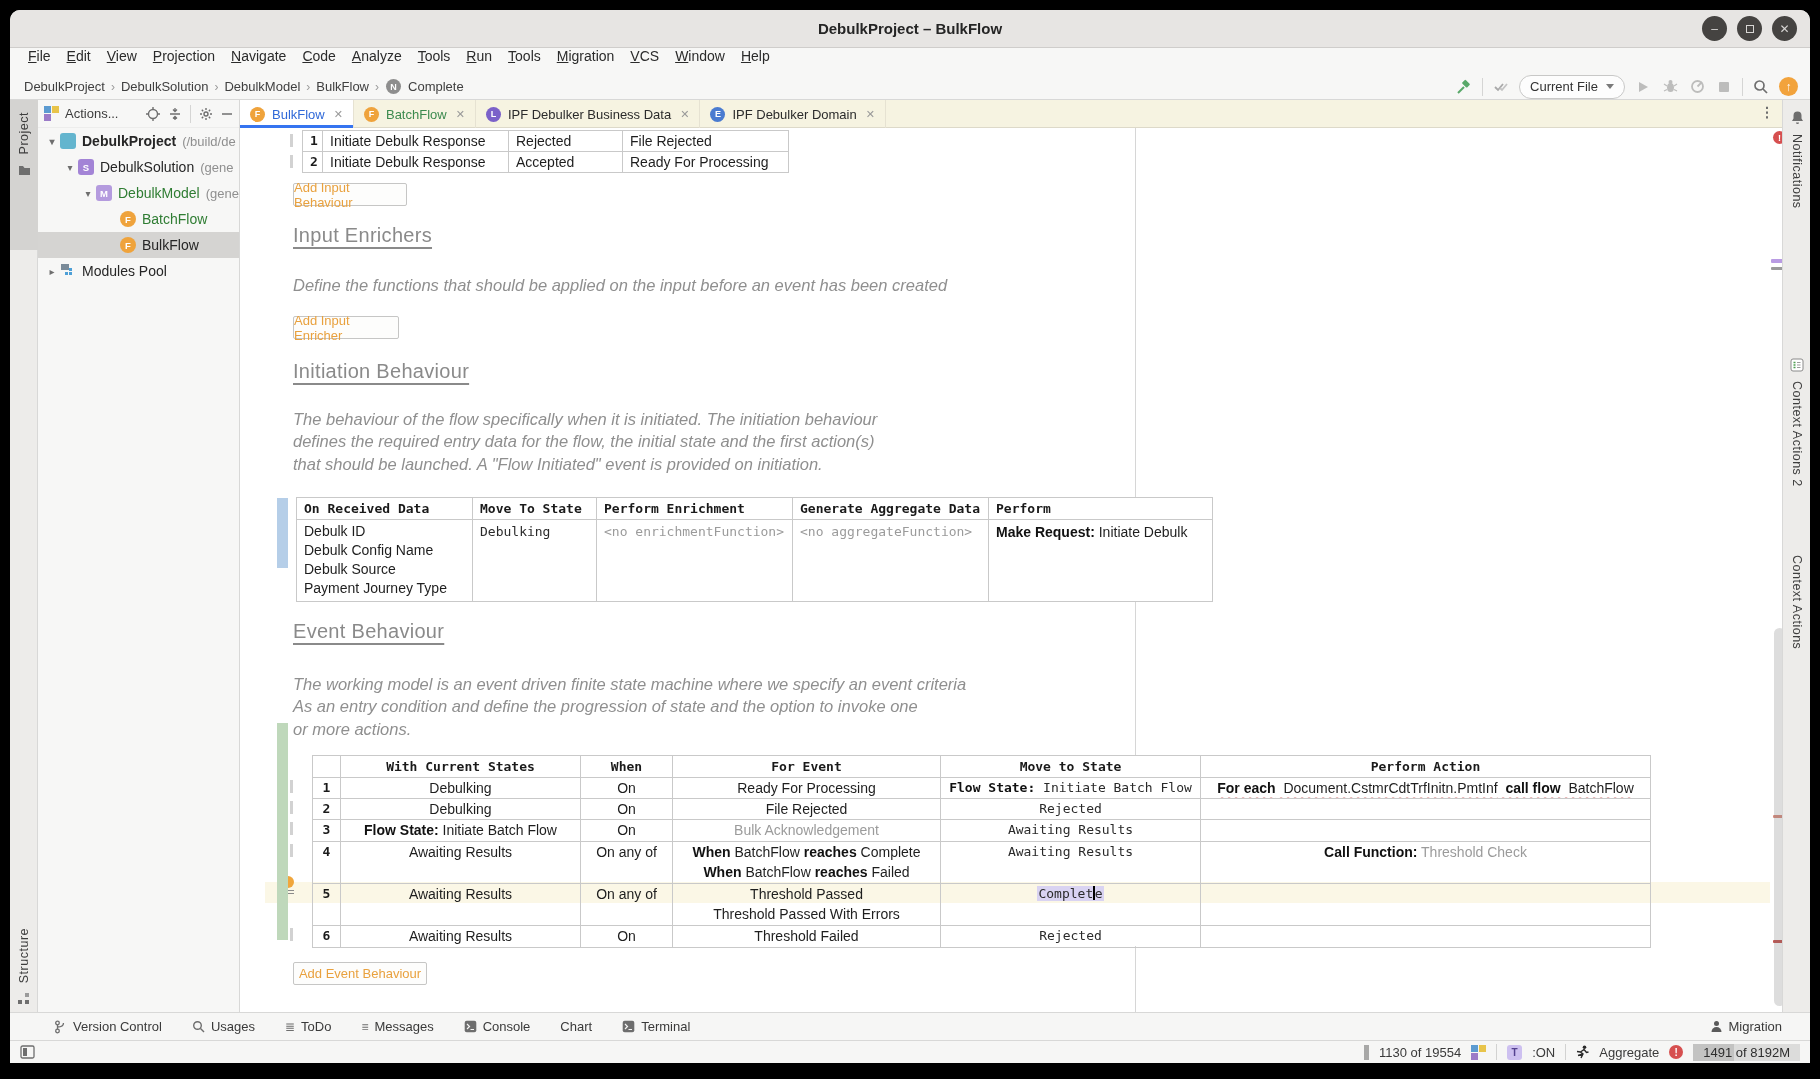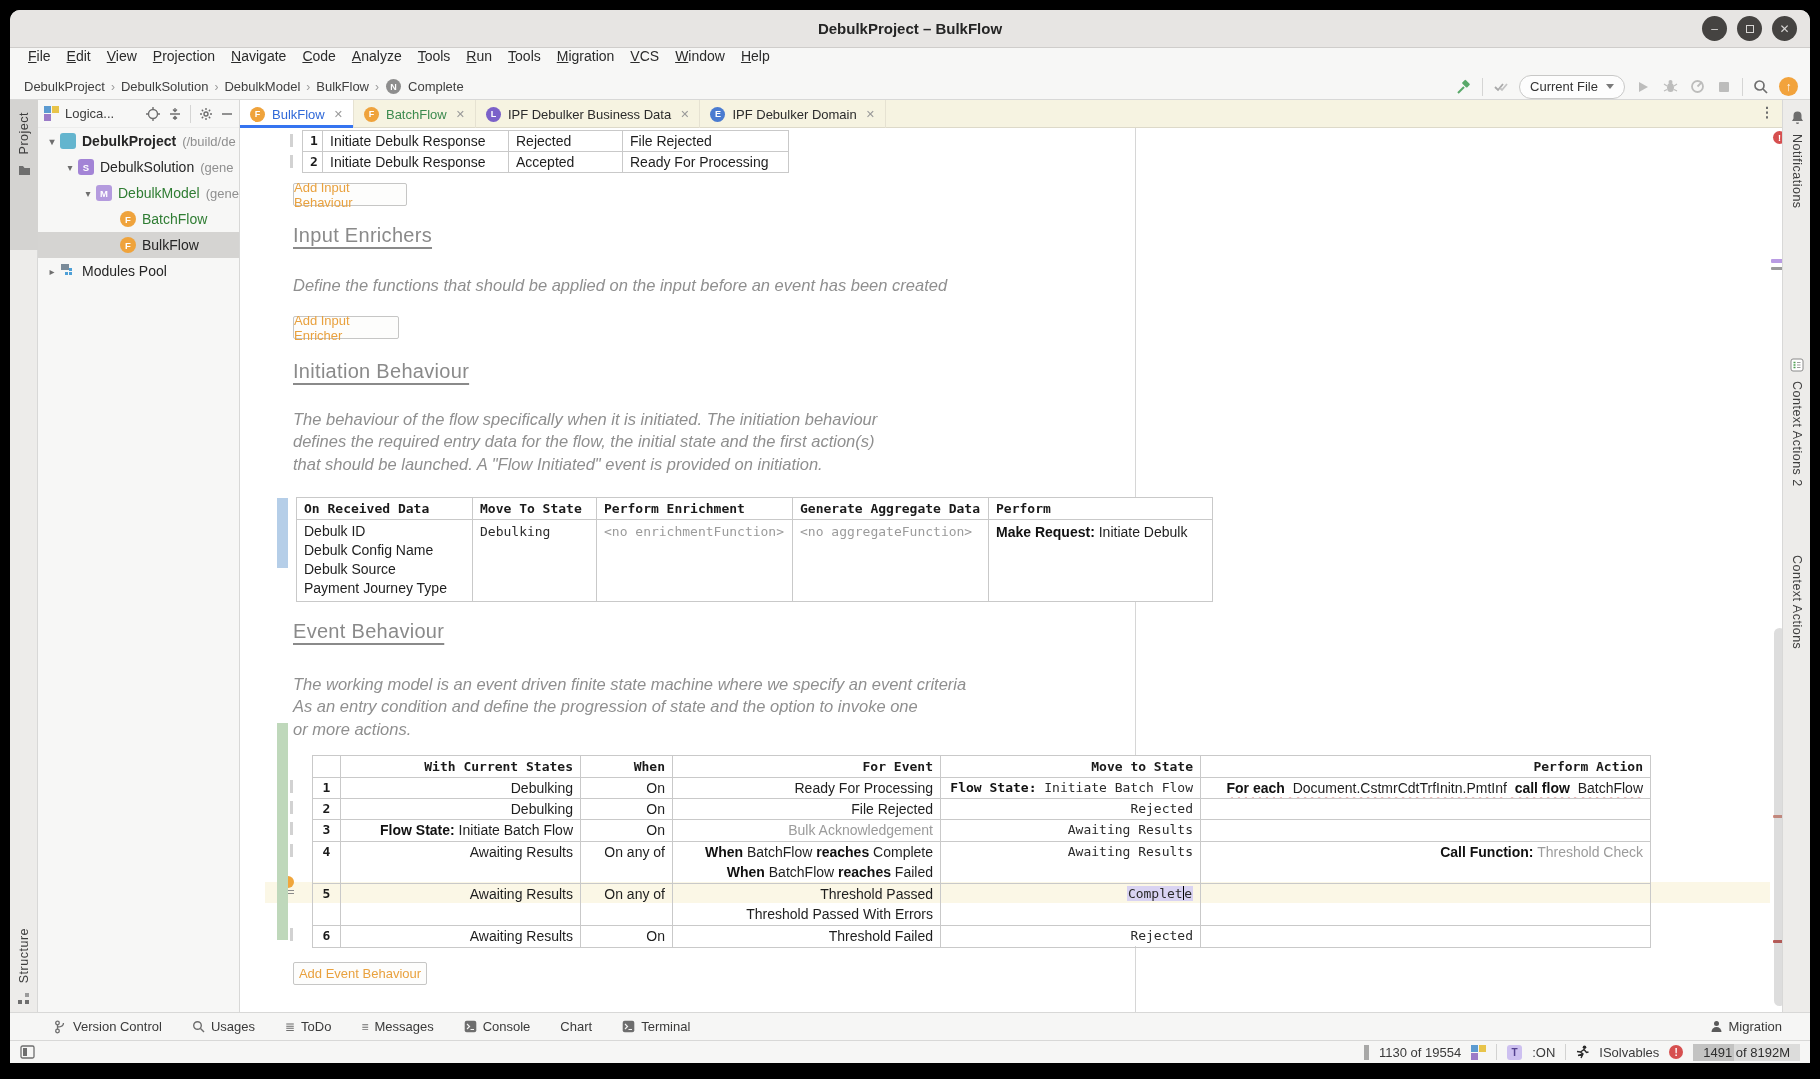--- a/index.html
+++ b/index.html
@@ -68,21 +68,21 @@
     display:flex;align-items:center;justify-content:center;flex:none}
   .x{color:#999;font-size:11px;margin-left:2px}
   #tabkebab{margin-left:auto;color:#6E6E6E;font-size:14px;font-weight:700;padding:4px 8px 0 0}
 
   
   #editor{left:230px;top:118px;width:1542px;height:884px;background:#FFFFFF;overflow:hidden}
   #guideline{left:895px;top:0;width:1px;height:884px;background:#D6D6D6}
   .mtab{border-collapse:collapse;table-layout:fixed;background:#fff}
   .mtab td,.mtab th{border:1px solid #C9C9C9;padding:0 7px;vertical-align:top;text-align:left;overflow:hidden;white-space:nowrap}
   .etabtable{border-collapse:collapse;table-layout:fixed;background:transparent}
-  .etabtable td,.etabtable th{border:1px solid #C9C9C9;padding:0 7px;vertical-align:top;text-align:right;overflow:hidden;white-space:nowrap}
+  .etabtable td,.etabtable th{border:1px solid #C9C9C9;padding:0 7px;vertical-align:top;text-align:center;overflow:hidden;white-space:nowrap}
   .hd{font:700 13px "DejaVu Sans Mono",monospace;line-height:21px;color:#1A1A1A}
   .num{font:700 13px "DejaVu Sans Mono",monospace;text-align:center !important;line-height:20px;color:#1A1A1A}
   .sans{font-size:14px;line-height:20px;color:#1E1E1E}
   .mono{font:13px "DejaVu Sans Mono",monospace;line-height:20px;color:#2A2A2A}
   .kw{font-weight:700;color:#111}
   .grayv{color:#9B9B9B}
   .mbtn{position:absolute;border:1px solid #C6C6C5;background:#FDFDFC;color:#E9A13E;font-size:13px;
     display:flex;align-items:center;justify-content:center;border-radius:2px;font-family:"Liberation Sans",sans-serif}
   .h2g{font-size:20px;font-weight:400;color:#8A8A8A;text-decoration:underline;text-underline-offset:5px;letter-spacing:.3px}
   .desc{font-style:italic;font-size:16.5px;color:#8F8F8F;line-height:22.4px}
@@ -255,21 +255,21 @@
     </div>
   </div>
 
   <div id="projpanel" class="abs">
     <div id="projhead">
       <svg width="15" height="15" viewBox="0 0 15 15">
           <rect x="0" y="0" width="7" height="7" fill="#5C9BD1"></rect>
           <rect x="8" y="0" width="7" height="7" fill="#E8C44A"></rect>
           <rect x="0" y="8" width="7" height="7" fill="#9B7BC8"></rect>
         </svg>
-      <span class="lbl">Logica...</span>
+      <span class="lbl">Actions...</span>
       <span class="hicons">
         <svg width="14" height="14" viewBox="0 0 14 14">
             <circle cx="7" cy="7" r="4.5" stroke="#6F6F6F" stroke-width="1.4" fill="none"></circle>
             <path d="M7 0 v3 M7 11 v3 M0 7 h3 M11 7 h3" stroke="#6F6F6F" stroke-width="1.4"></path>
           </svg>
         <svg width="14" height="14" viewBox="0 0 14 14">
             <path d="M2 7 h10" stroke="#6F6F6F" stroke-width="1.5"></path>
             <path d="M7 1 l0 3 M5 2.5 L7 4.5 L9 2.5 M7 13 l0-3 M5 11.5 L7 9.5 L9 11.5" stroke="#6F6F6F" stroke-width="1.3" fill="none"></path>
           </svg>
         <span class="tbsep"></span>
@@ -602,19 +602,19 @@
           <rect x="0" y="8" width="7" height="7" fill="#9B7BC8"></rect>
         </svg>
       <span class="ssep"></span>
       <span id="tbadge">T</span>
       <span>:ON</span>
       <span class="ssep"></span>
       <svg width="13" height="14" viewBox="0 0 13 14">
           <circle cx="8.5" cy="2.2" r="1.8" fill="#2A2A2A"></circle>
           <path d="M8 4.5 L4.5 7 L7 9 L5 13 M8 4.5 L10.5 7.5 L12.5 7 M7 9 L2 10.5 M4.5 7 L1 6.5" stroke="#2A2A2A" stroke-width="1.4" fill="none"></path>
         </svg>
-      <span>ISolvables</span>
+      <span>Aggregate</span>
       <span class="rdot">!</span>
       <span id="memory"><span class="fill"></span><span>1491 of 8192M</span></span>
     </div>
   </div>
 
 </div>
 
 </body></html>

